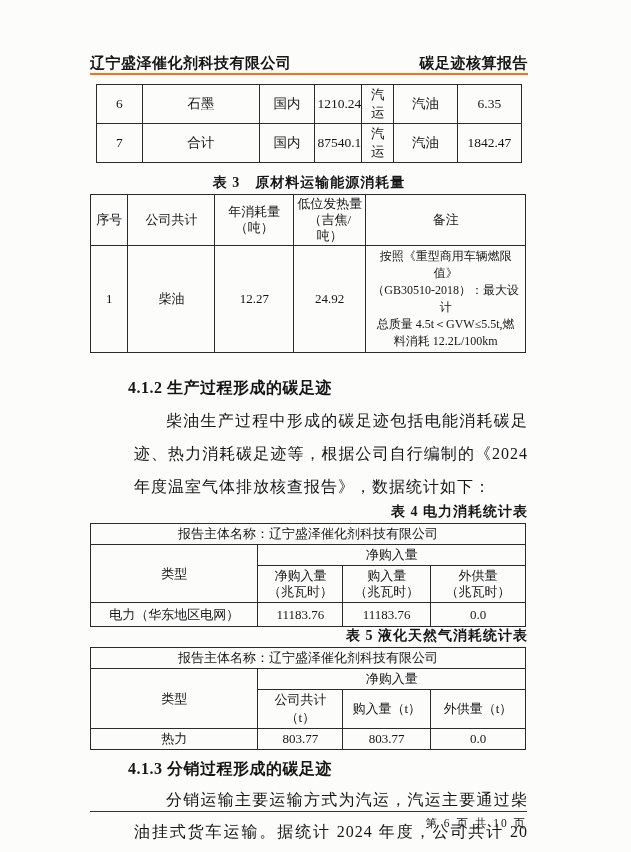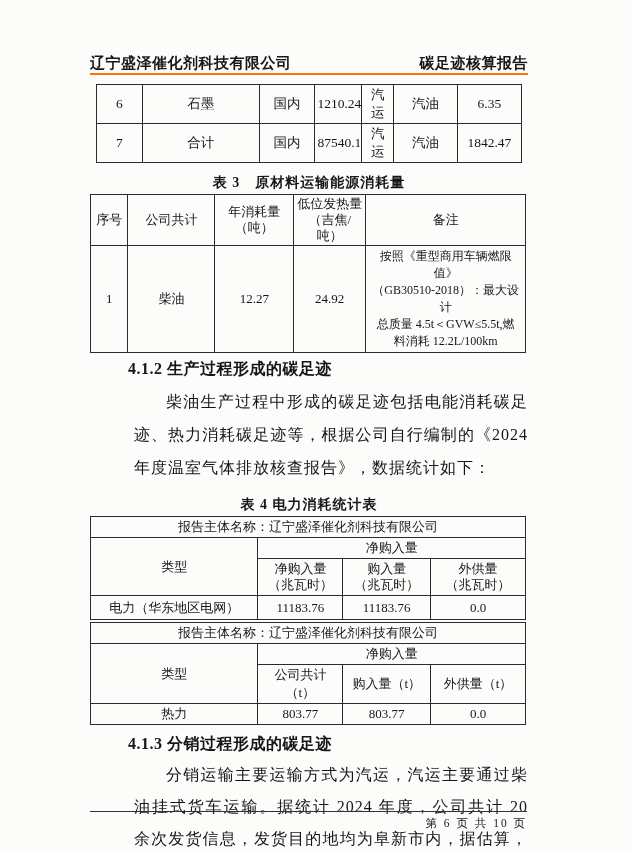--- a/index.html
+++ b/index.html
@@ -58,21 +58,21 @@
   
   .cont-table { width: 426px; margin: 9px 0 0 6px; }
   .cont-table td { height: 28px; font-size: 13.5px; }
   
   .caption-t3 { margin-top: 11px; }
   .t3 { margin-top: 2px; }
   .t3 .hdr td { height: 37px; line-height: 16px; }
   .t3 .datarow td { height: 71px; }
   .t3 .remark-cell { font-size: 12px; line-height: 17px; padding: 2px 3px; }
   
-  .caption-t45 { margin-top: 12px; }
+  .caption-t45 { margin-top: 0; text-align: right; }
   .t45 { margin-top: 2px; }
   .t45 .entity-row td { height: 19px; }
   .t45 .group-row td { height: 16px; }
   .t4 .sub-row td { height: 37px; line-height: 16px; }
   .t5 .sub-row td { height: 27px; }
   .t4 .data-row td { height: 24px; }
   .t5 .data-row td { height: 21px; }
   
   .section-heading {
     margin-top: 9px;
@@ -84,21 +84,21 @@
   .body-para {
     margin-top: 5px;
     font-size: 16px;
     line-height: 33px;
     text-align: justify;
     text-indent: 2em;
     letter-spacing: 1px;
     margin-left: 44px;
   }
   .body-para.p2 { line-height: 32px; margin-top: 4px; }
-  .h-412 { margin-top: 6px; }
+  .h-412 { margin-top: 25px; }
   .h-413 { }
   
   .doc-footer {
     position: absolute;
     left: 90px;
     top: 811px;
     width: 437px;
     border-top: 1.4px solid #333;
     text-align: right;
     font-size: 11.5px;
@@ -210,20 +210,21 @@
       </tr>
       <tr class="data-row">
         <td>电力（华东地区电网）</td>
         <td>11183.76</td>
         <td>11183.76</td>
         <td>0.0</td>
       </tr>
     </tbody>
       </table>
 
+    <div class="tbl-caption caption-t45">表 5 液化天然气消耗统计表</div>
     <table class="t45 t5">
       <colgroup>
         <col style="width:38.5%">
           <col style="width:19.5%">
           <col style="width:20.2%">
           <col style="width:21.8%">
       </colgroup>
       <tbody>
           <tr class="entity-row">
         <td colspan="4">报告主体名称：辽宁盛泽催化剂科技有限公司</td>

